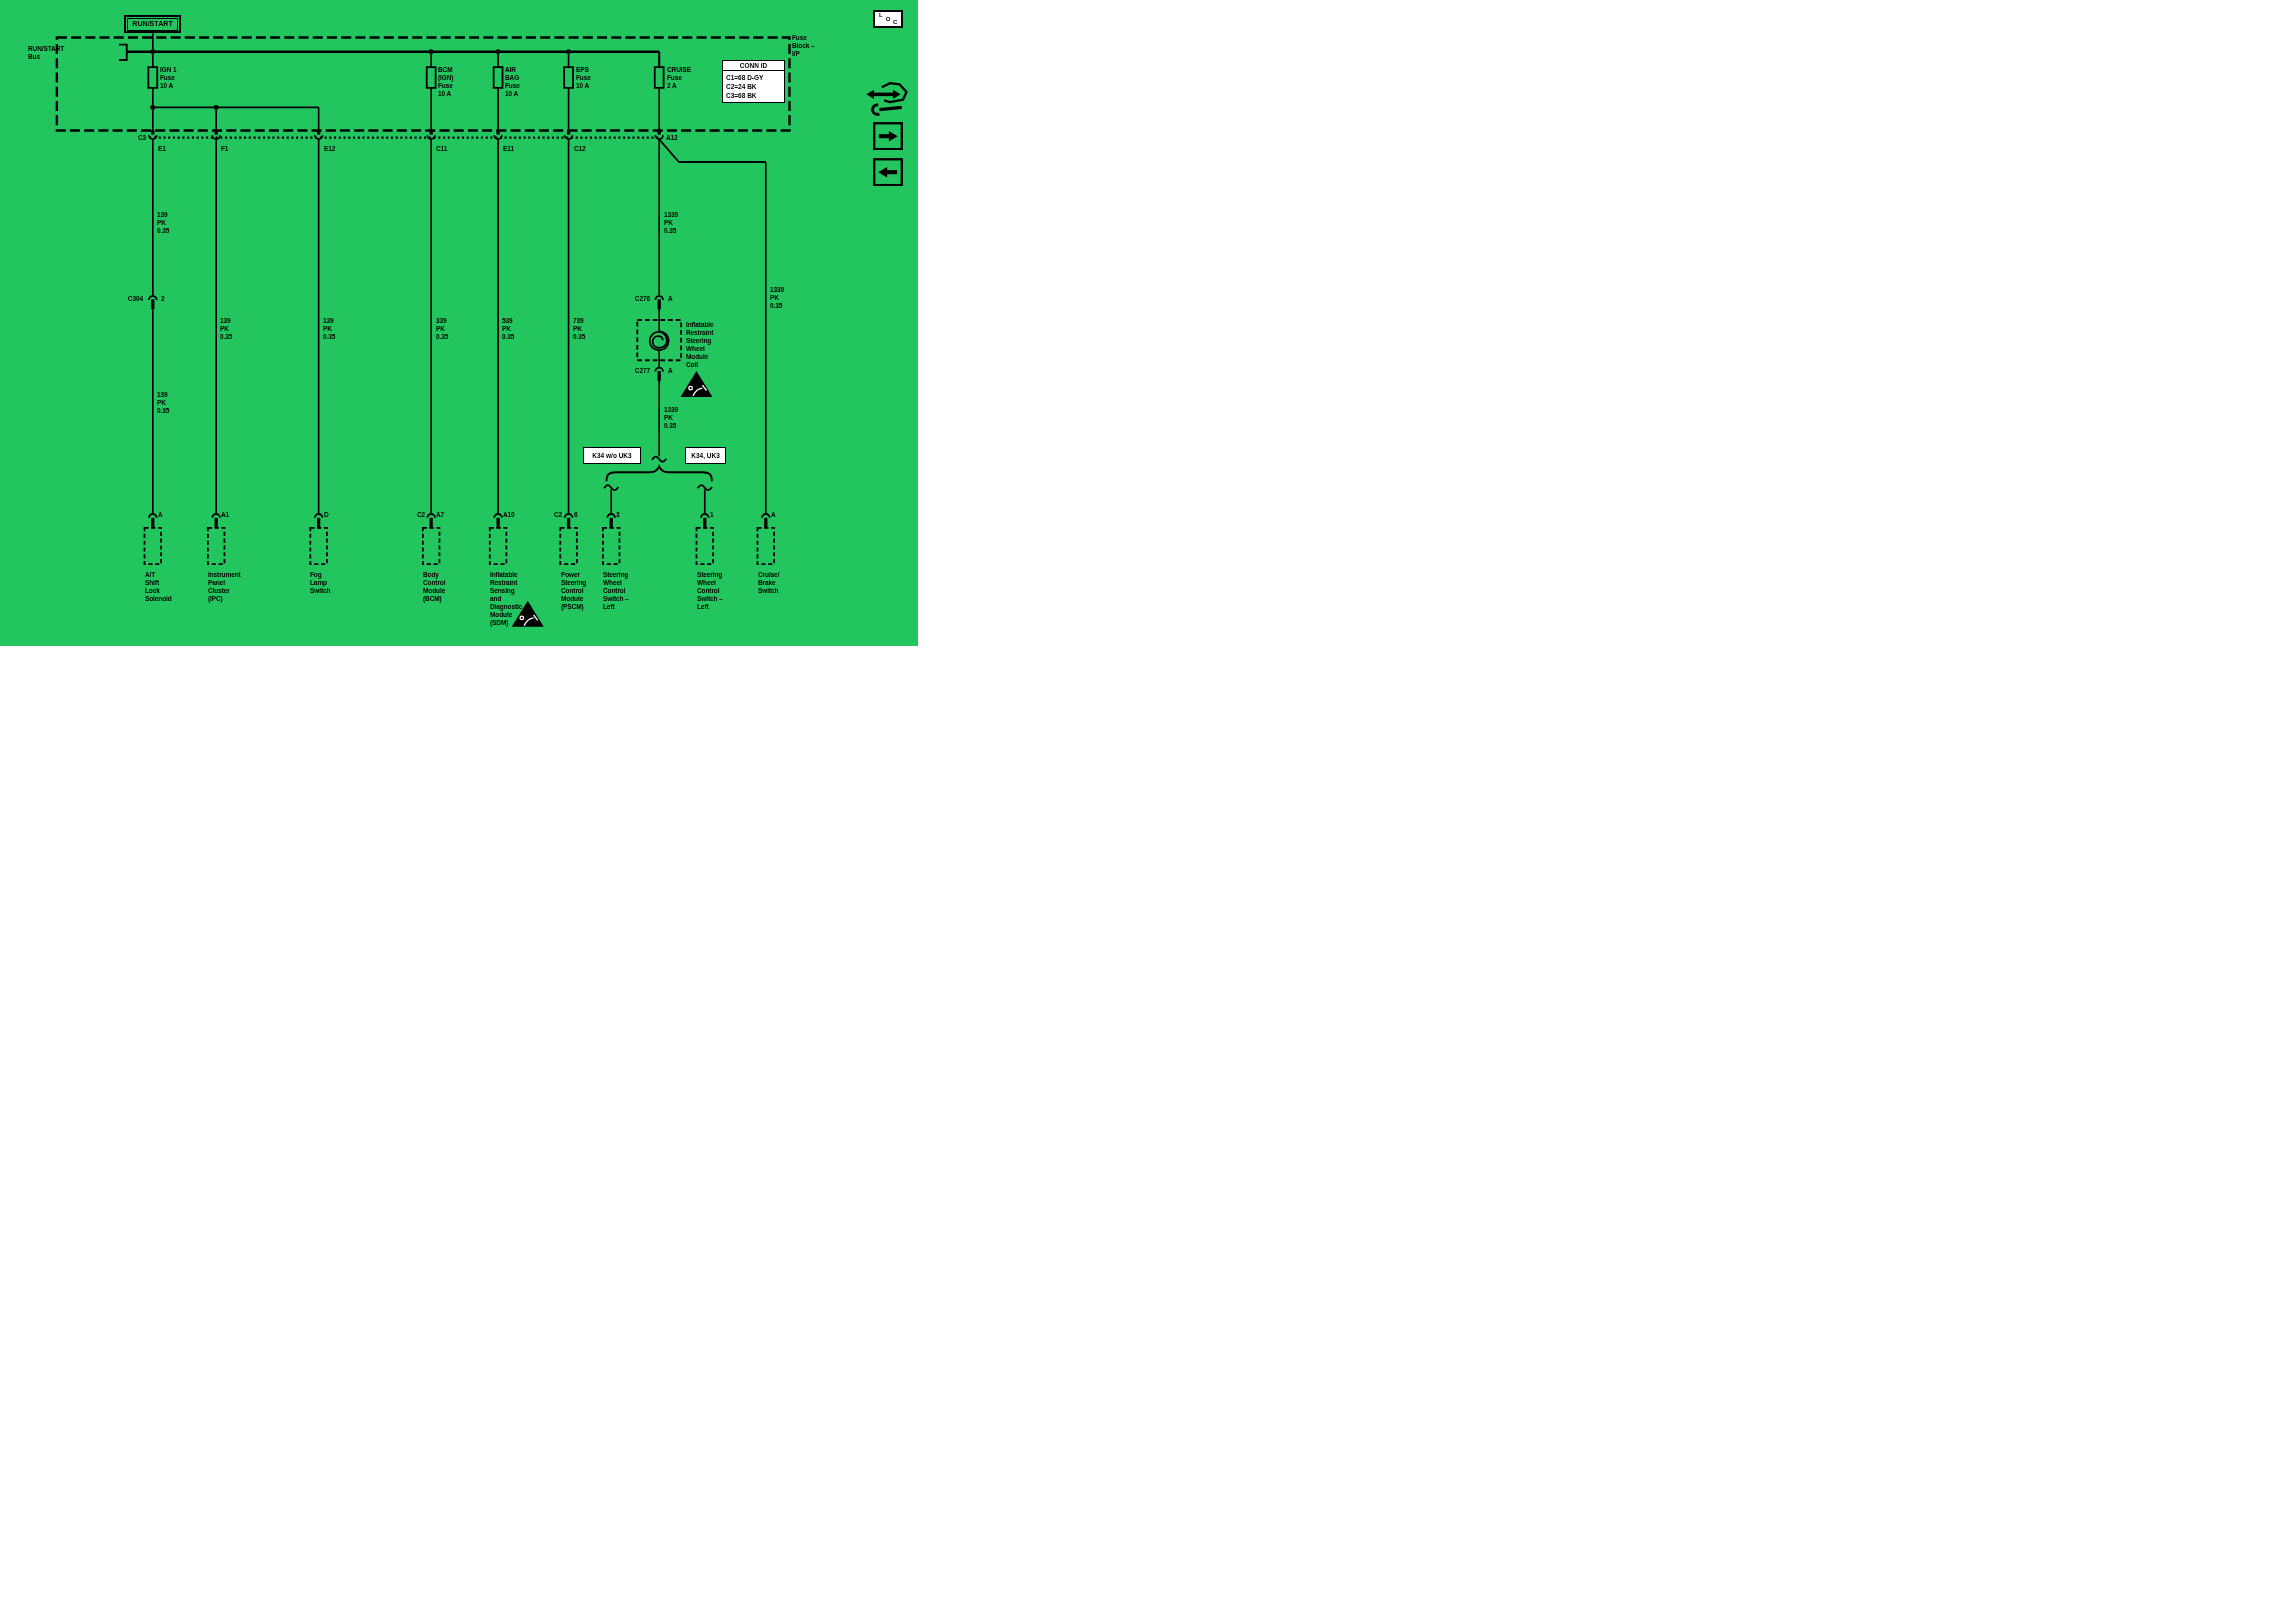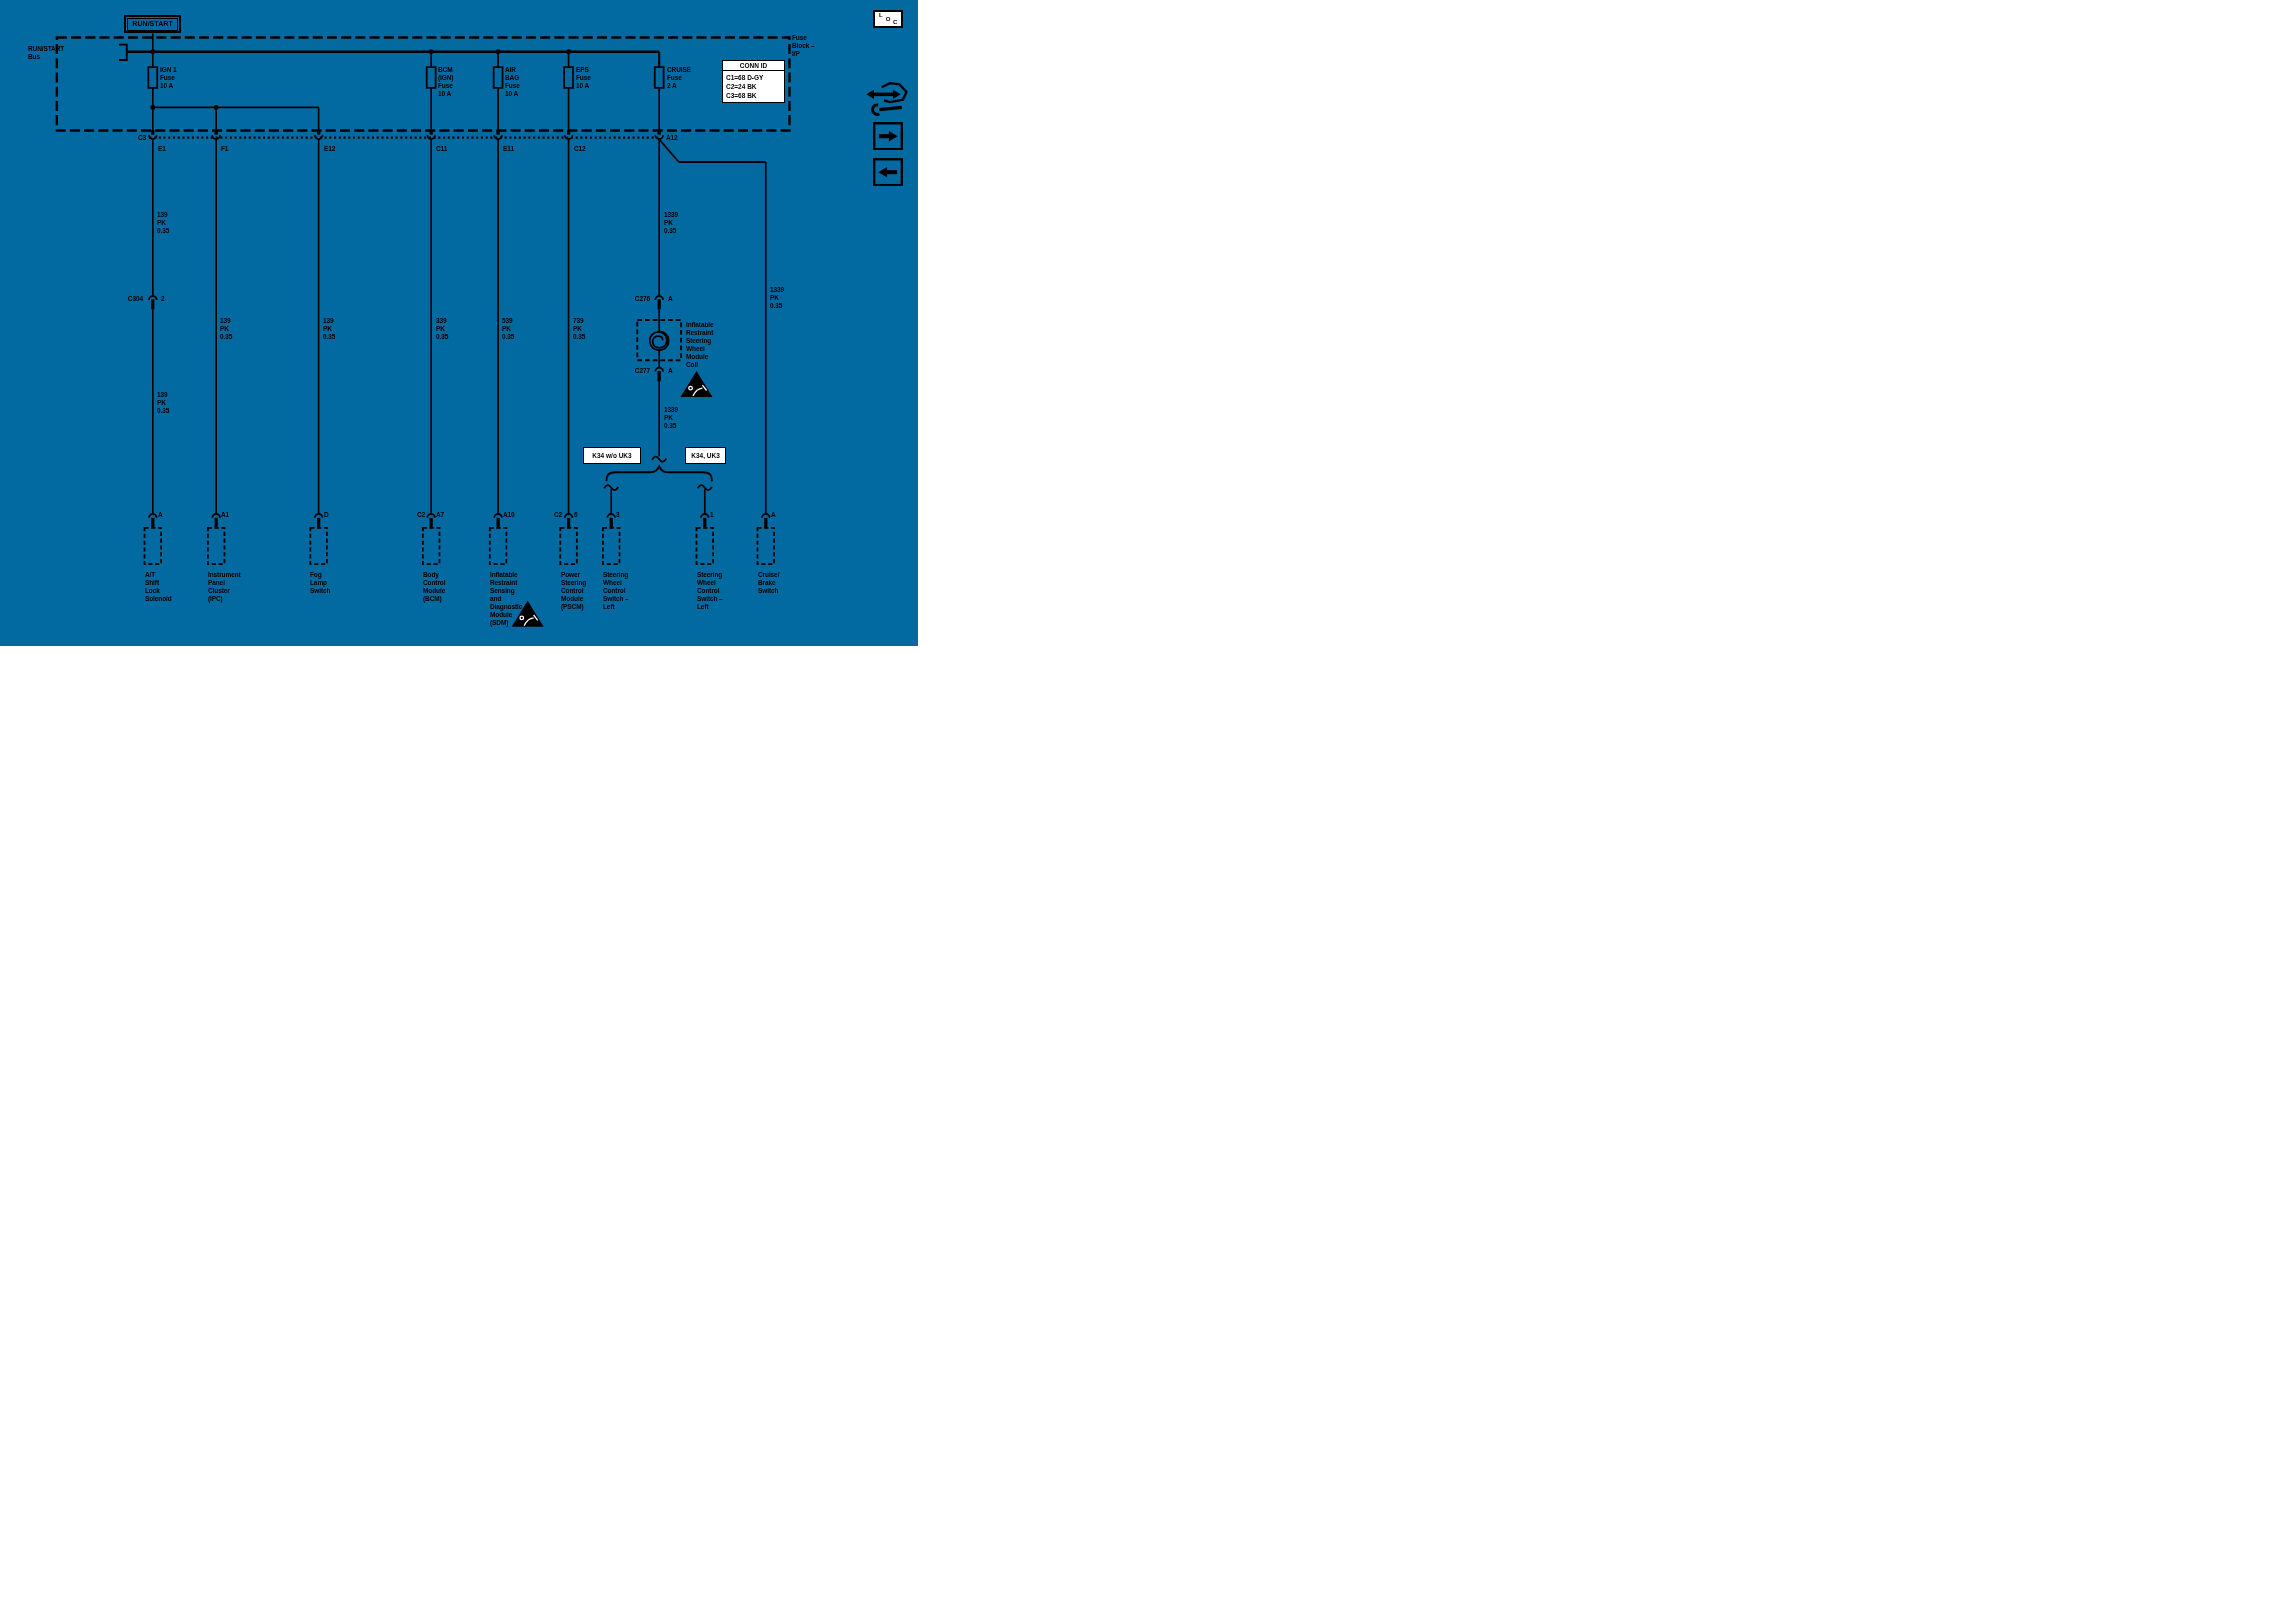--- a/index.html
+++ b/index.html
@@ -1,16 +1,16 @@
 <!DOCTYPE html>
 <html style="font-size:9.5px"><head>
 <meta charset="utf-8">
 <style>
   html,body{margin:0;padding:0;background:#ffffff;}
-  #page{position:relative;width:918px;height:646px;background:#0369a1;
+  #page{position:relative;width:918px;height:646px;background:#22c55e;
         font-family:"Liberation Sans",sans-serif;color:#000;overflow:hidden;}
   .lbl{position:absolute;font-size:6.5px;line-height:8px;font-weight:700;
        white-space:pre-line;letter-spacing:-0.1px;}
   .r{text-align:right;}
   
   #runstart-box{position:absolute;left:124px;top:15.4px;width:57px;height:18px;
       border:2.4px solid #000;box-sizing:border-box;}
   #runstart-box .inner{position:absolute;inset:0.6px;border:1.2px solid #000;
       display:flex;align-items:center;justify-content:center;font-size:7.1px;font-weight:700;}
   

